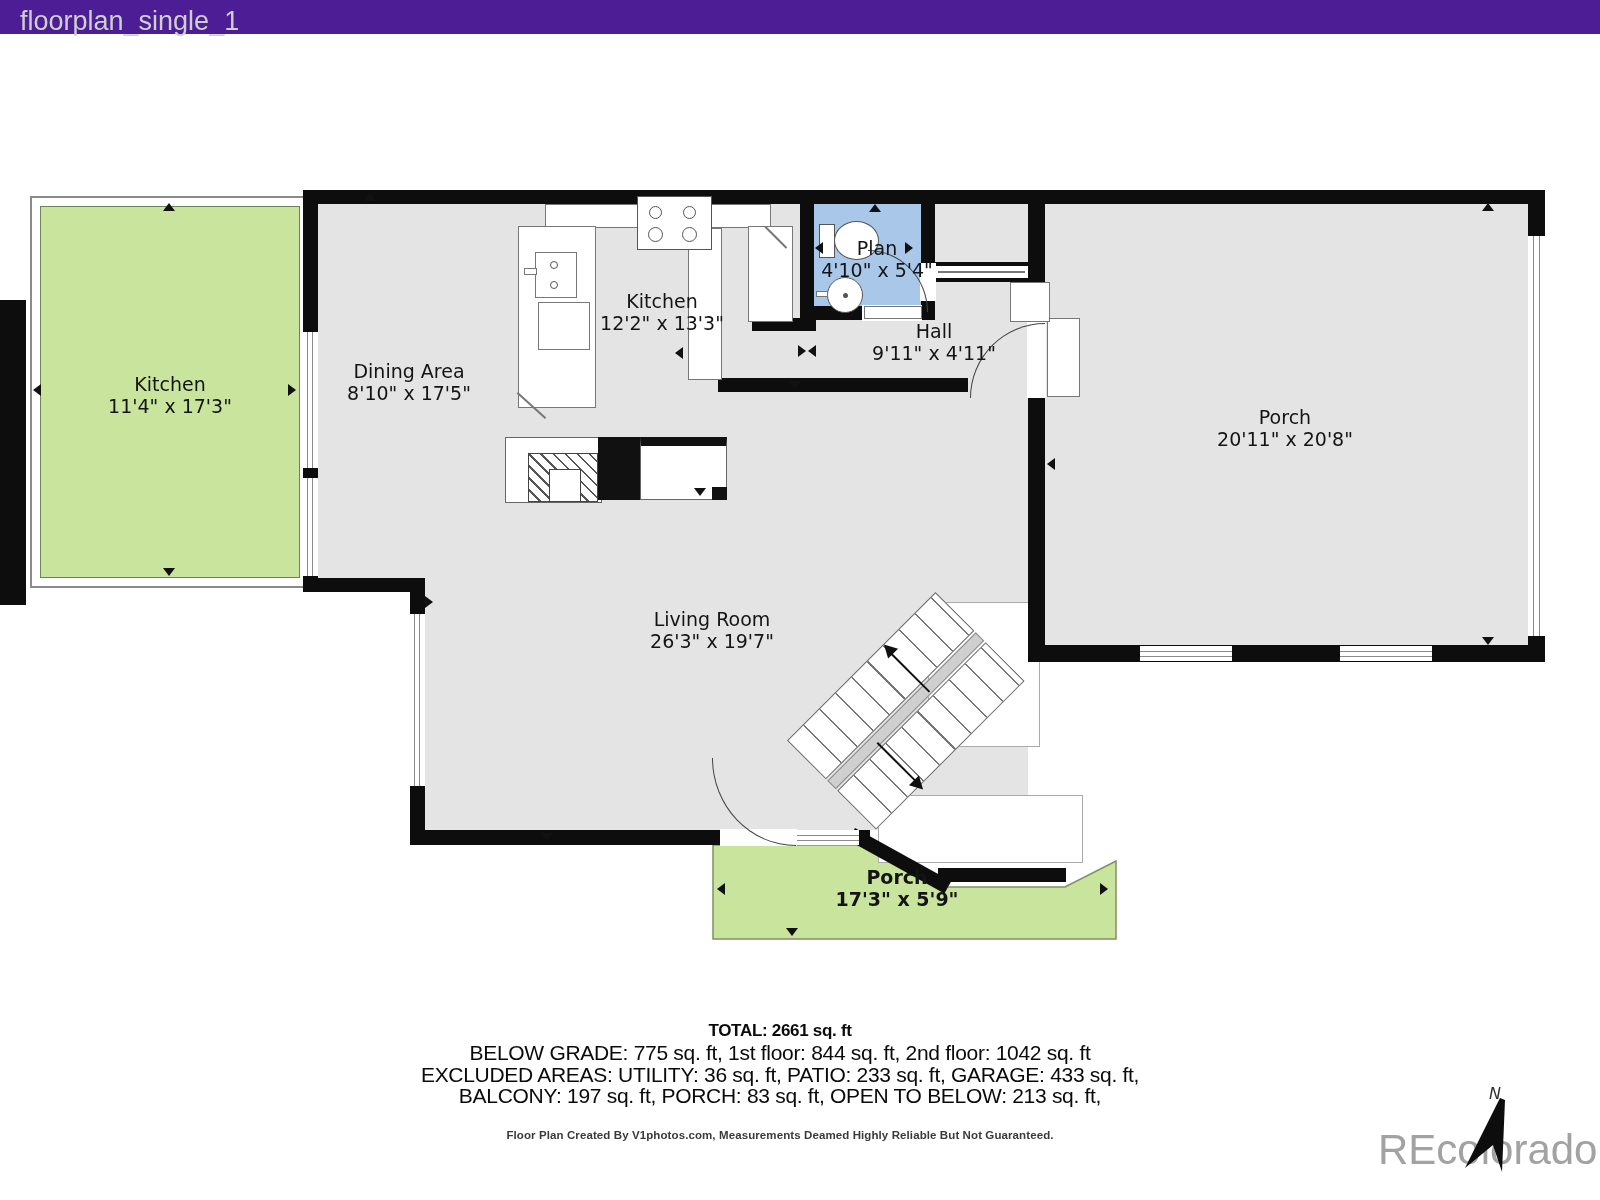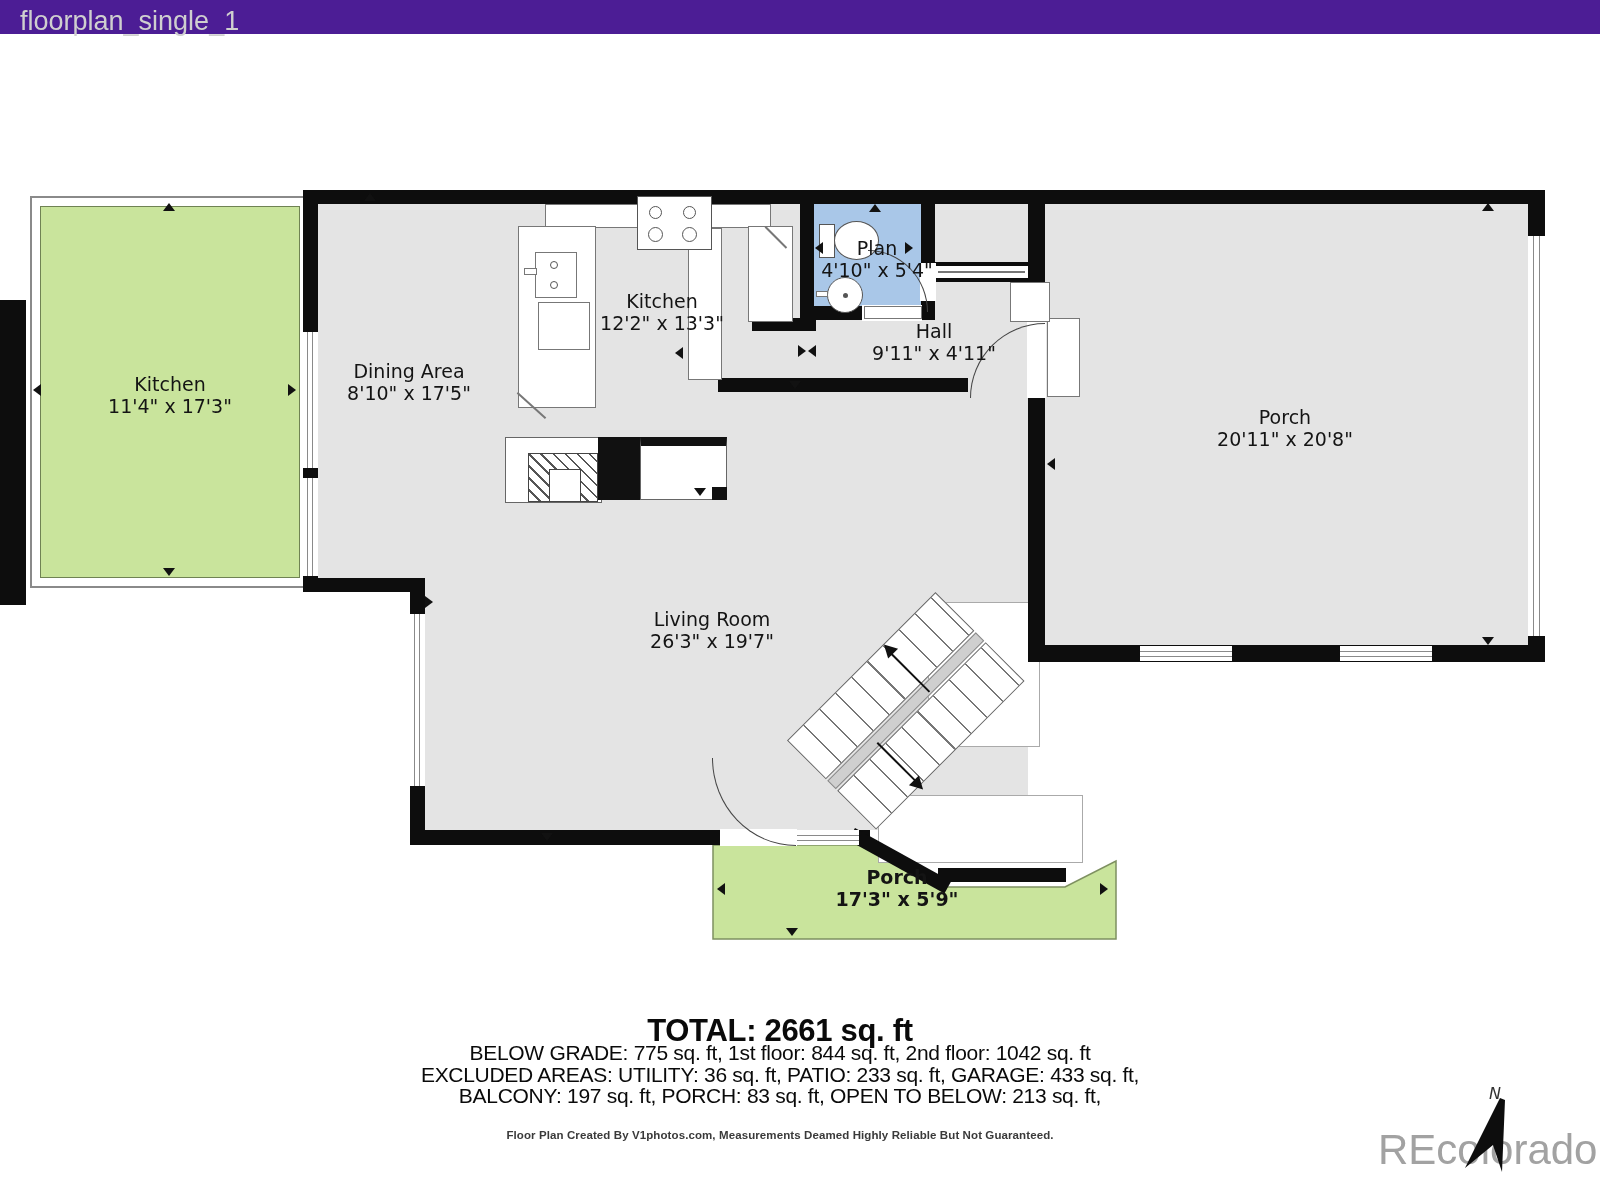--- a/index.html
+++ b/index.html
@@ -16,21 +16,21 @@
   .tk{position:absolute;width:0;height:0;z-index:5;}
   .tk.up{border-left:6px solid transparent;border-right:6px solid transparent;border-bottom:8px solid #111;}
   .tk.down{border-left:6px solid transparent;border-right:6px solid transparent;border-top:8px solid #111;}
   .tk.left{border-top:6px solid transparent;border-bottom:6px solid transparent;border-right:8px solid #111;}
   .tk.right{border-top:6px solid transparent;border-bottom:6px solid transparent;border-left:8px solid #111;}
   .arc{position:absolute;z-index:5;box-sizing:border-box;}
   .flight{position:absolute;left:0;right:0;height:55px;background-color:#fff;border:1.5px solid #666;box-sizing:border-box;
           background-image:repeating-linear-gradient(90deg,transparent 0 21px,#777 21px 22.5px);}
   .summary{position:absolute;left:180px;top:1020px;width:1200px;text-align:center;z-index:7;
            font-family:"Liberation Sans",sans-serif;letter-spacing:-0.3px;color:#0a0a0a;}
-  .summary .tot{font-size:31px;font-weight:bold;line-height:22px;}
+  .summary .tot{font-size:17px;font-weight:bold;line-height:22px;}
   .summary .ln{font-size:21px;line-height:21.5px;}
   .disc{font-size:11.5px;font-weight:600;letter-spacing:0.1px;color:#3a3a3a;margin-top:22px;}
   .titlebar{position:absolute;left:0;top:0;width:1600px;height:34px;background:#4c1d95;z-index:10;}
   .titlebar span{position:absolute;left:20px;top:6px;font-size:27px;color:#cfcfcf;
                  font-family:"Liberation Sans",sans-serif;}
   .burner{position:absolute;border:1.5px solid #555;border-radius:50%;background:#fff;box-sizing:border-box;z-index:5;}
   .thinline{position:absolute;background:#777;z-index:4;}
   .wm{position:absolute;left:1378px;top:1126px;z-index:8;font-size:42px;color:#a2a2a2;
       font-family:"Liberation Sans",sans-serif;}
   .north-n{position:absolute;left:1489px;top:1084px;z-index:9;font-size:16px;font-style:italic;color:#333;}

